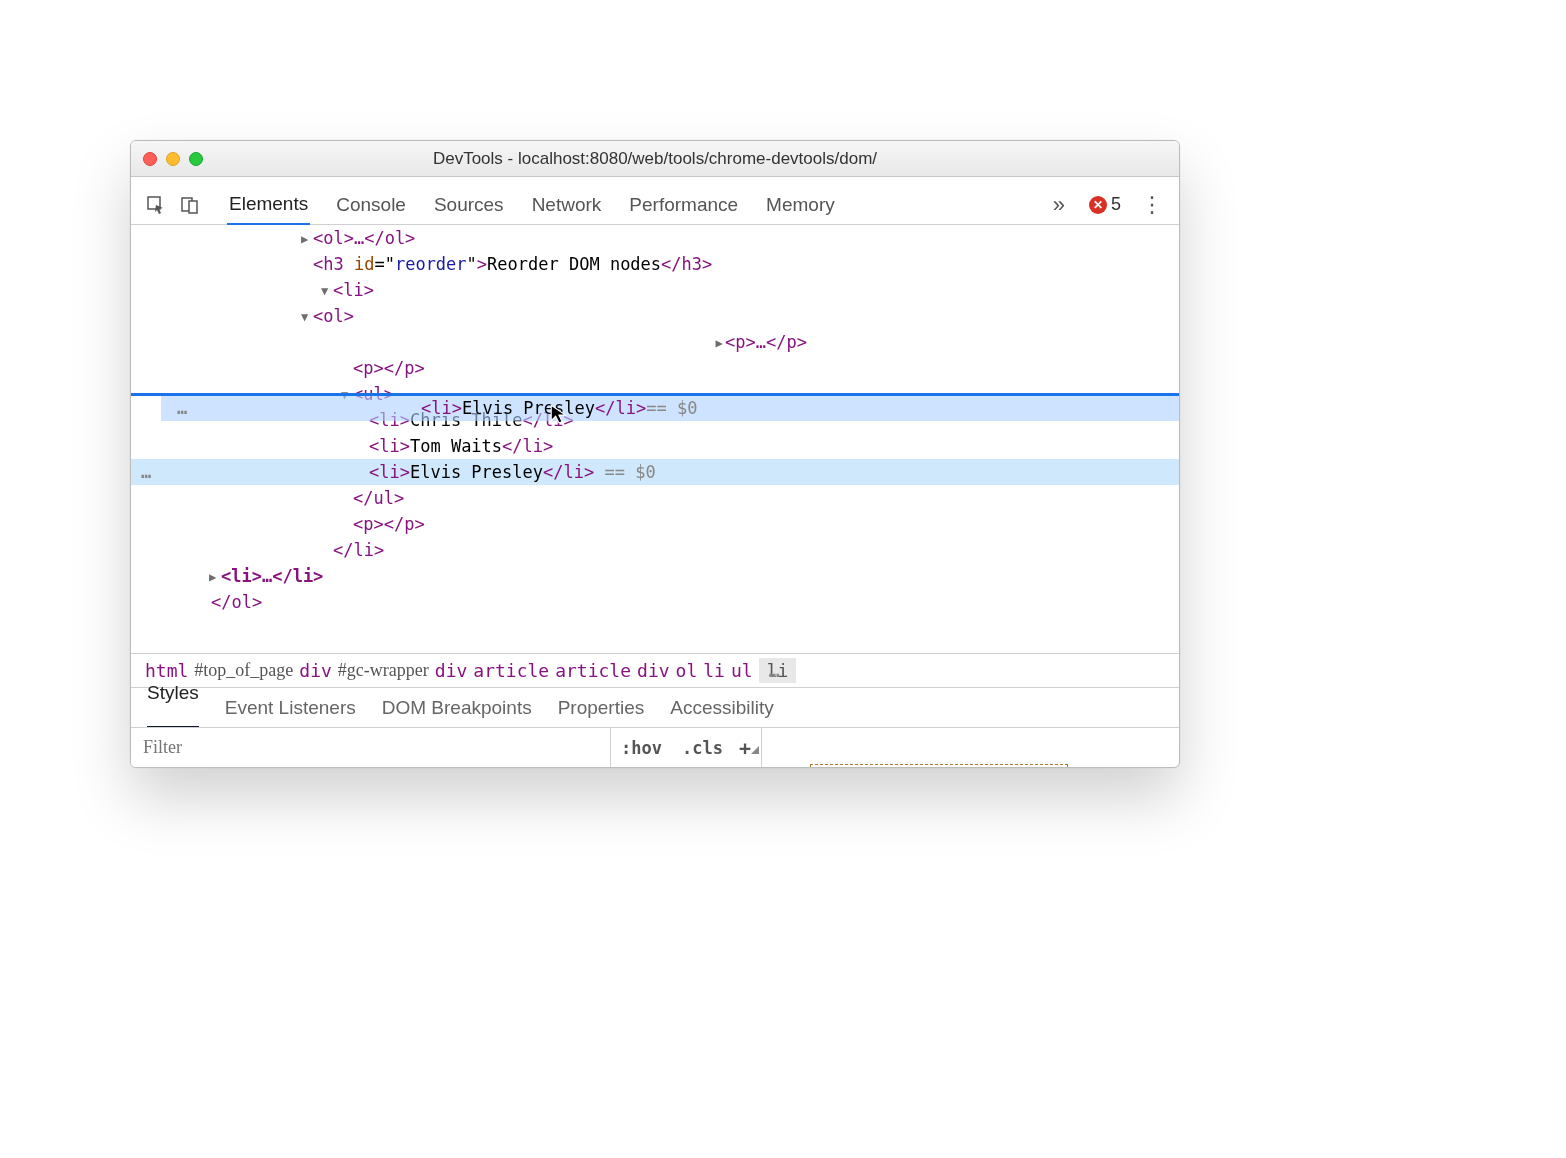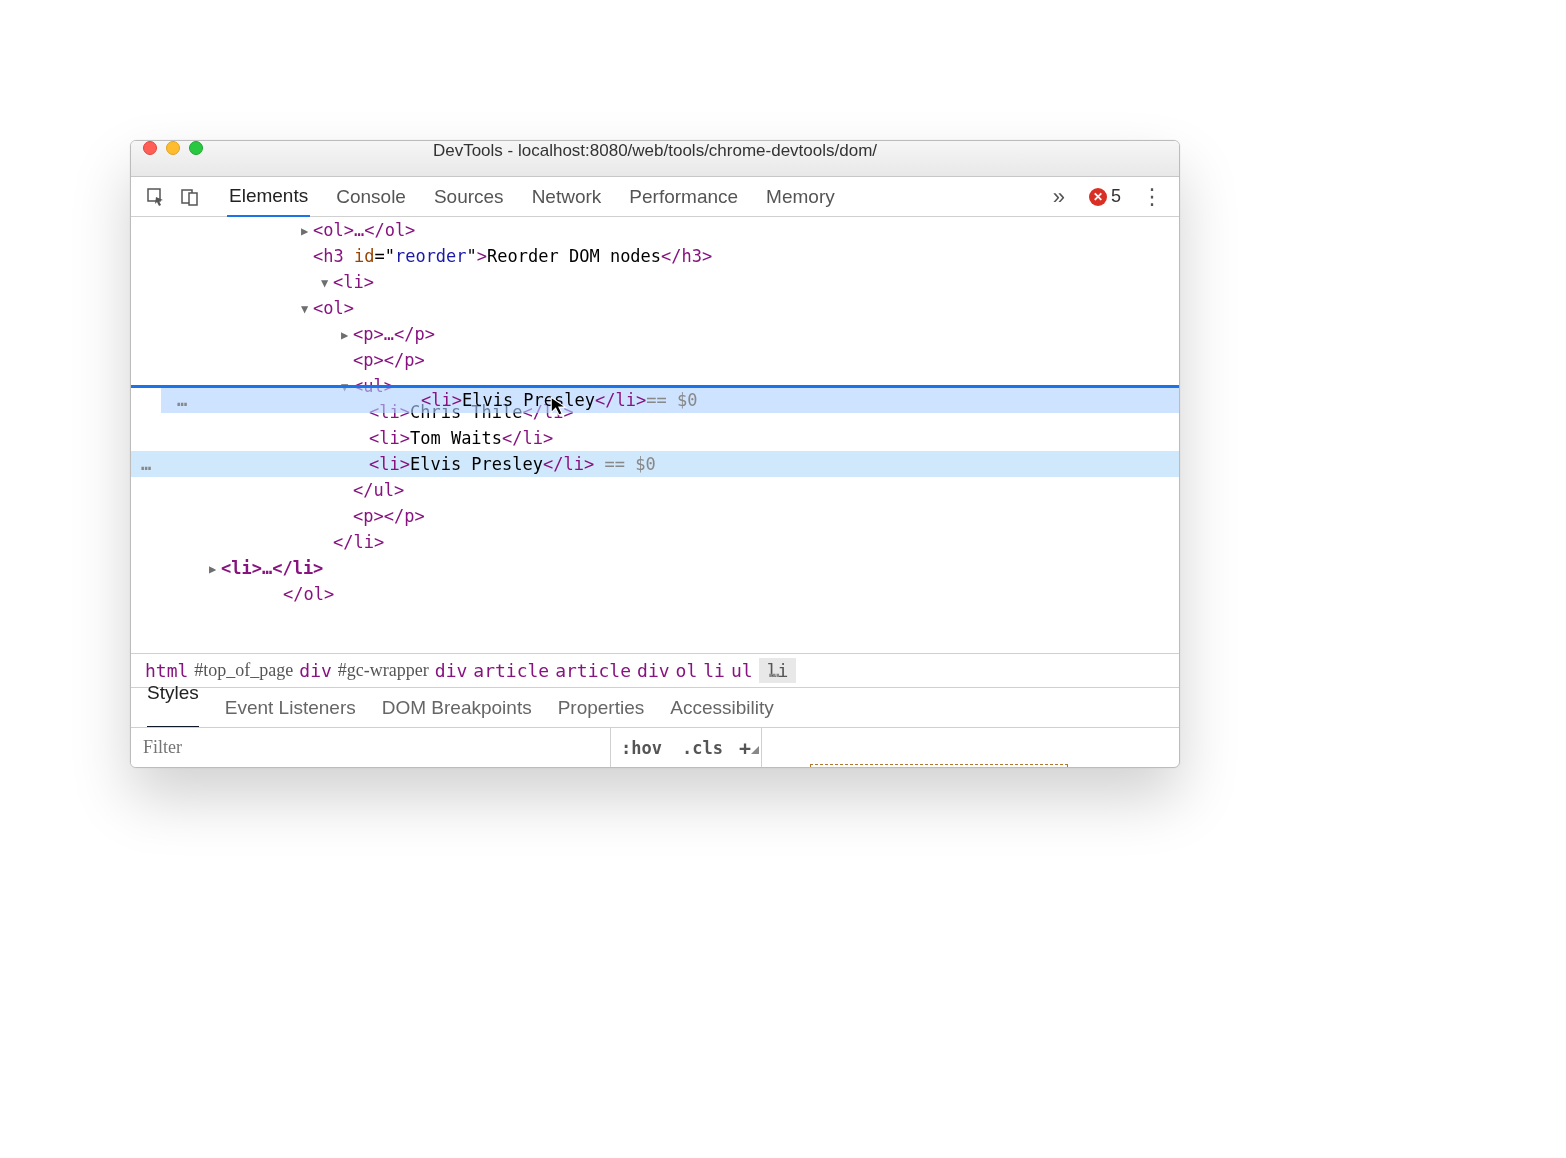--- a/index.html
+++ b/index.html
@@ -17,21 +17,21 @@
     border: 1px solid #bcbcbc;
     border-radius: 6px;
     box-shadow: 0 30px 60px rgba(0,0,0,0.18), 0 0 0 1px rgba(0,0,0,0.02);
     overflow: hidden;
     display: flex; flex-direction: column;
   }
   .titlebar {
     height: 36px;
     background: linear-gradient(#f6f6f6,#e8e8e8);
     border-bottom: 1px solid #c7c7c7;
-    display: flex; align-items: flex-start;
+    display: flex; align-items: center;
     padding: 0 12px;
     position: relative;
   }
   .traffic { display: flex; gap: 9px; }
   .dot { width: 14px; height: 14px; border-radius: 50%; }
   .dot.red { background: #ff5f57; border:1px solid #e0443e; }
   .dot.yellow { background: #febc2e; border:1px solid #dfa123; }
   .dot.green { background: #28c840; border:1px solid #1ba72f; }
   .title {
     position: absolute; left:0; right:0; text-align:center;
@@ -39,20 +39,21 @@
     pointer-events:none;
   }
   .tabbar {
     height: 40px;
     border-bottom: 1px solid #d0d0d0;
     display: flex; align-items: center;
     padding: 0 10px;
     gap: 8px;
     font-size: 19px;
     color:#555;
+    margin-top:8px;
   }
   .tb-icons { display:flex; gap:4px; margin-right:14px; }
   .tb-icon {
     width:30px; height:30px; display:flex; align-items:center; justify-content:center;
     border-radius:3px;
   }
   .tabs { display:flex; gap:24px; align-items:center; flex:1; }
   .tab { padding: 8px 2px; color:#555; cursor:default; }
   .tab.active { color:#222; border-bottom:2px solid #1a73e8; }
   .overflow { font-size:22px; color:#555; margin:0 10px; }
@@ -179,21 +180,21 @@
     <div class="kebab">⋮</div>
   </div>
 
   <div class="domtree">
     <div class="row" style="padding-left:170px; color:#888;"><span class="tri">▶</span><span class="tag">&lt;ol&gt;…&lt;/ol&gt;</span></div>
 
     <div class="row" style="padding-left:182px;"><span class="tag">&lt;h3 </span><span class="attr-name">id</span><span class="txt">="</span><span class="attr-val">reorder</span><span class="txt">"</span><span class="tag">&gt;</span><span class="txt">Reorder DOM nodes</span><span class="tag">&lt;/h3&gt;</span></div>
 
     <div class="row" style="padding-left:190px;"><span class="tri">▼</span><span class="tag">&lt;li&gt;</span></div>
     <div class="row" style="padding-left:170px;"><span class="tri">▼</span><span class="tag">&lt;ol&gt;</span></div>
-    <div class="row" style="padding-left:210px;"><span class="tri">▶</span><span class="tag">&lt;p&gt;…&lt;/p&gt;</span></div>
+    <div class="row" style="padding-left:210px;text-align:center;"><span class="tri">▶</span><span class="tag">&lt;p&gt;…&lt;/p&gt;</span></div>
     <div class="row" style="padding-left:222px;"><span class="tag">&lt;p&gt;&lt;/p&gt;</span></div>
     <div class="row" style="padding-left:210px;"><span class="tri">▼</span><span class="tag">&lt;ul&gt;</span></div>
 
     <div class="drag-line"></div>
     <div class="drag-ghost">
       <span class="dots">…</span>
       <span class="tag">&lt;li&gt;</span>
         <span class="txt">Elvis Presley</span>
         <span class="tag">&lt;/li&gt;</span>
         <span class="faint"> == $0</span>
@@ -202,21 +203,21 @@
         <path d="M2 2 L2 16 L6 12 L9 18 L12 17 L9 11 L15 11 Z" fill="#000" stroke="#fff" stroke-width="1"></path>
       </svg>
 
     <div class="row" style="padding-left:238px;"><span class="tag">&lt;li&gt;</span><span class="txt">Chris Thile</span><span class="tag">&lt;/li&gt;</span></div>
     <div class="row" style="padding-left:238px;"><span class="tag">&lt;li&gt;</span><span class="txt">Tom Waits</span><span class="tag">&lt;/li&gt;</span></div>
     <div class="row sel" style="padding-left:238px;"><span class="tag">&lt;li&gt;</span><span class="txt">Elvis Presley</span><span class="tag">&lt;/li&gt;</span><span class="faint"> == $0</span></div>
     <div class="row" style="padding-left:222px;"><span class="tag">&lt;/ul&gt;</span></div>
     <div class="row" style="padding-left:222px;"><span class="tag">&lt;p&gt;&lt;/p&gt;</span></div>
     <div class="row" style="padding-left:202px;"><span class="tag">&lt;/li&gt;</span></div>
     <div class="row" style="padding-left:78px;font-weight:bold;"><span class="tri">▶</span><span class="tag">&lt;li&gt;…&lt;/li&gt;</span></div>
-    <div class="row" style="padding-left:113px;margin-left:39px;"><span class="tag">&lt;/ol&gt;</span></div>
+    <div class="row" style="padding-left:80px;"><span class="tag">&lt;/ol&gt;</span></div>
   </div>
 
   <div class="breadcrumb">
     <span class="bc">html</span>
     <span class="bc id">#top_of_page</span>
     <span class="bc">div</span>
     <span class="bc id">#gc-wrapper</span>
     <span class="bc">div</span>
     <span class="bc">article</span>
     <span class="bc">article</span>

